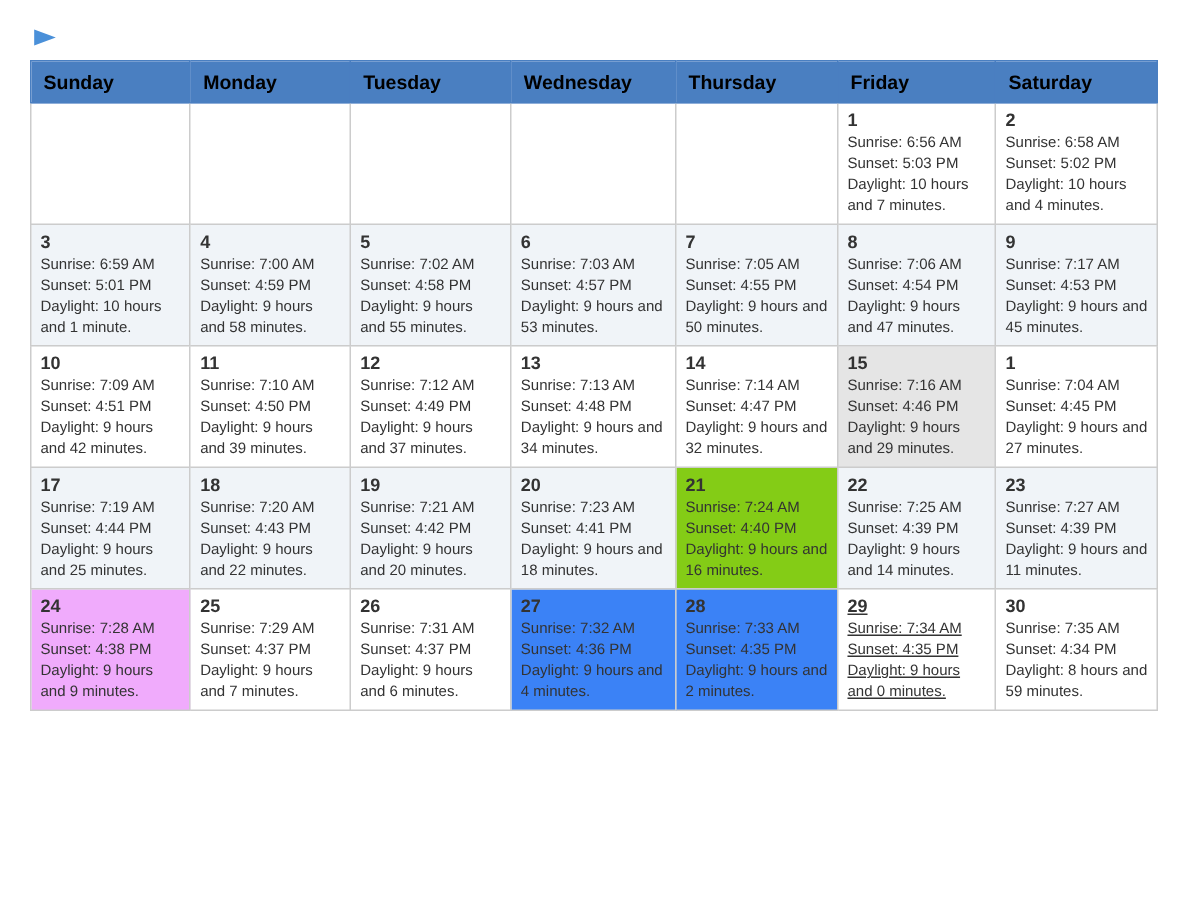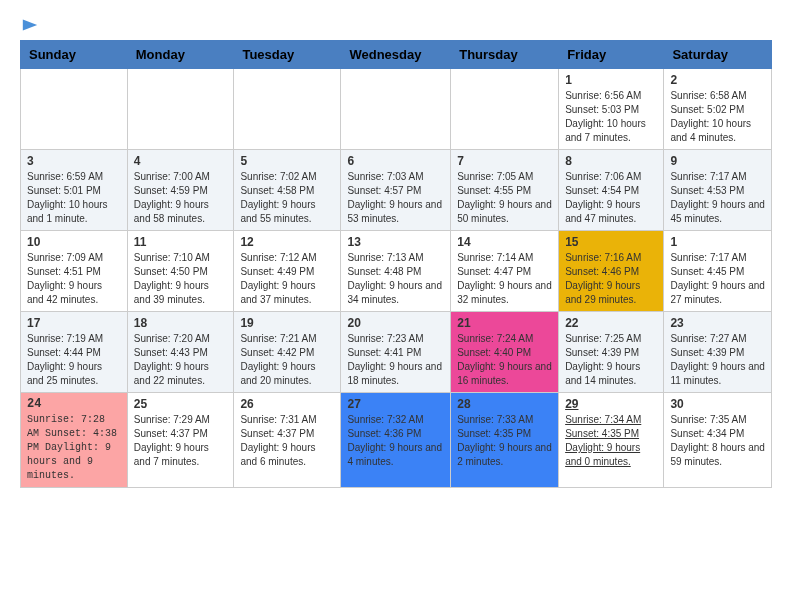--- a/index.html
+++ b/index.html
@@ -143,29 +143,29 @@
             <div class="day-info">Sunrise: 7:13 AM
 Sunset: 4:48 PM
 Daylight: 9 hours and 34 minutes.</div>
           </td>
           <td style="background: rgb(255, 255, 255);">
             <span class="day-num">14</span>
             <div class="day-info">Sunrise: 7:14 AM
 Sunset: 4:47 PM
 Daylight: 9 hours and 32 minutes.</div>
           </td>
-          <td style="background: #eab308;">
+          <td style="background: #e5e5e5;">
             <span class="day-num">15</span>
             <div class="day-info">Sunrise: 7:16 AM
 Sunset: 4:46 PM
 Daylight: 9 hours and 29 minutes.</div>
           </td>
           <td style="background: rgb(255, 255, 255);">
             <span class="day-num">1</span>
-            <div class="day-info">Sunrise: 7:17 AM
+            <div class="day-info">Sunrise: 7:04 AM
 Sunset: 4:45 PM
 Daylight: 9 hours and 27 minutes.</div>
           </td>
         </tr>
         <tr>
           <td style="background: rgb(240, 244, 248);">
             <span class="day-num">17</span>
             <div class="day-info">Sunrise: 7:19 AM
 Sunset: 4:44 PM
 Daylight: 9 hours and 25 minutes.</div>
@@ -181,41 +181,41 @@
             <div class="day-info">Sunrise: 7:21 AM
 Sunset: 4:42 PM
 Daylight: 9 hours and 20 minutes.</div>
           </td>
           <td style="background: rgb(240, 244, 248);">
             <span class="day-num">20</span>
             <div class="day-info">Sunrise: 7:23 AM
 Sunset: 4:41 PM
 Daylight: 9 hours and 18 minutes.</div>
           </td>
-          <td style="background: #ec4899;">
+          <td style="background: #84cc16;">
             <span class="day-num">21</span>
             <div class="day-info">Sunrise: 7:24 AM
 Sunset: 4:40 PM
 Daylight: 9 hours and 16 minutes.</div>
           </td>
           <td style="background: rgb(240, 244, 248);">
             <span class="day-num">22</span>
             <div class="day-info">Sunrise: 7:25 AM
 Sunset: 4:39 PM
 Daylight: 9 hours and 14 minutes.</div>
           </td>
           <td style="background: rgb(240, 244, 248);">
             <span class="day-num">23</span>
             <div class="day-info">Sunrise: 7:27 AM
 Sunset: 4:39 PM
 Daylight: 9 hours and 11 minutes.</div>
           </td>
         </tr>
         <tr>
-          <td style="background: #fca5a5; font-family: Liberation Mono, monospace;">
+          <td style="background: #f0abfc;">
             <span class="day-num">24</span>
             <div class="day-info">Sunrise: 7:28 AM
 Sunset: 4:38 PM
 Daylight: 9 hours and 9 minutes.</div>
           </td>
           <td style="background: rgb(255, 255, 255);">
             <span class="day-num">25</span>
             <div class="day-info">Sunrise: 7:29 AM
 Sunset: 4:37 PM
 Daylight: 9 hours and 7 minutes.</div>

